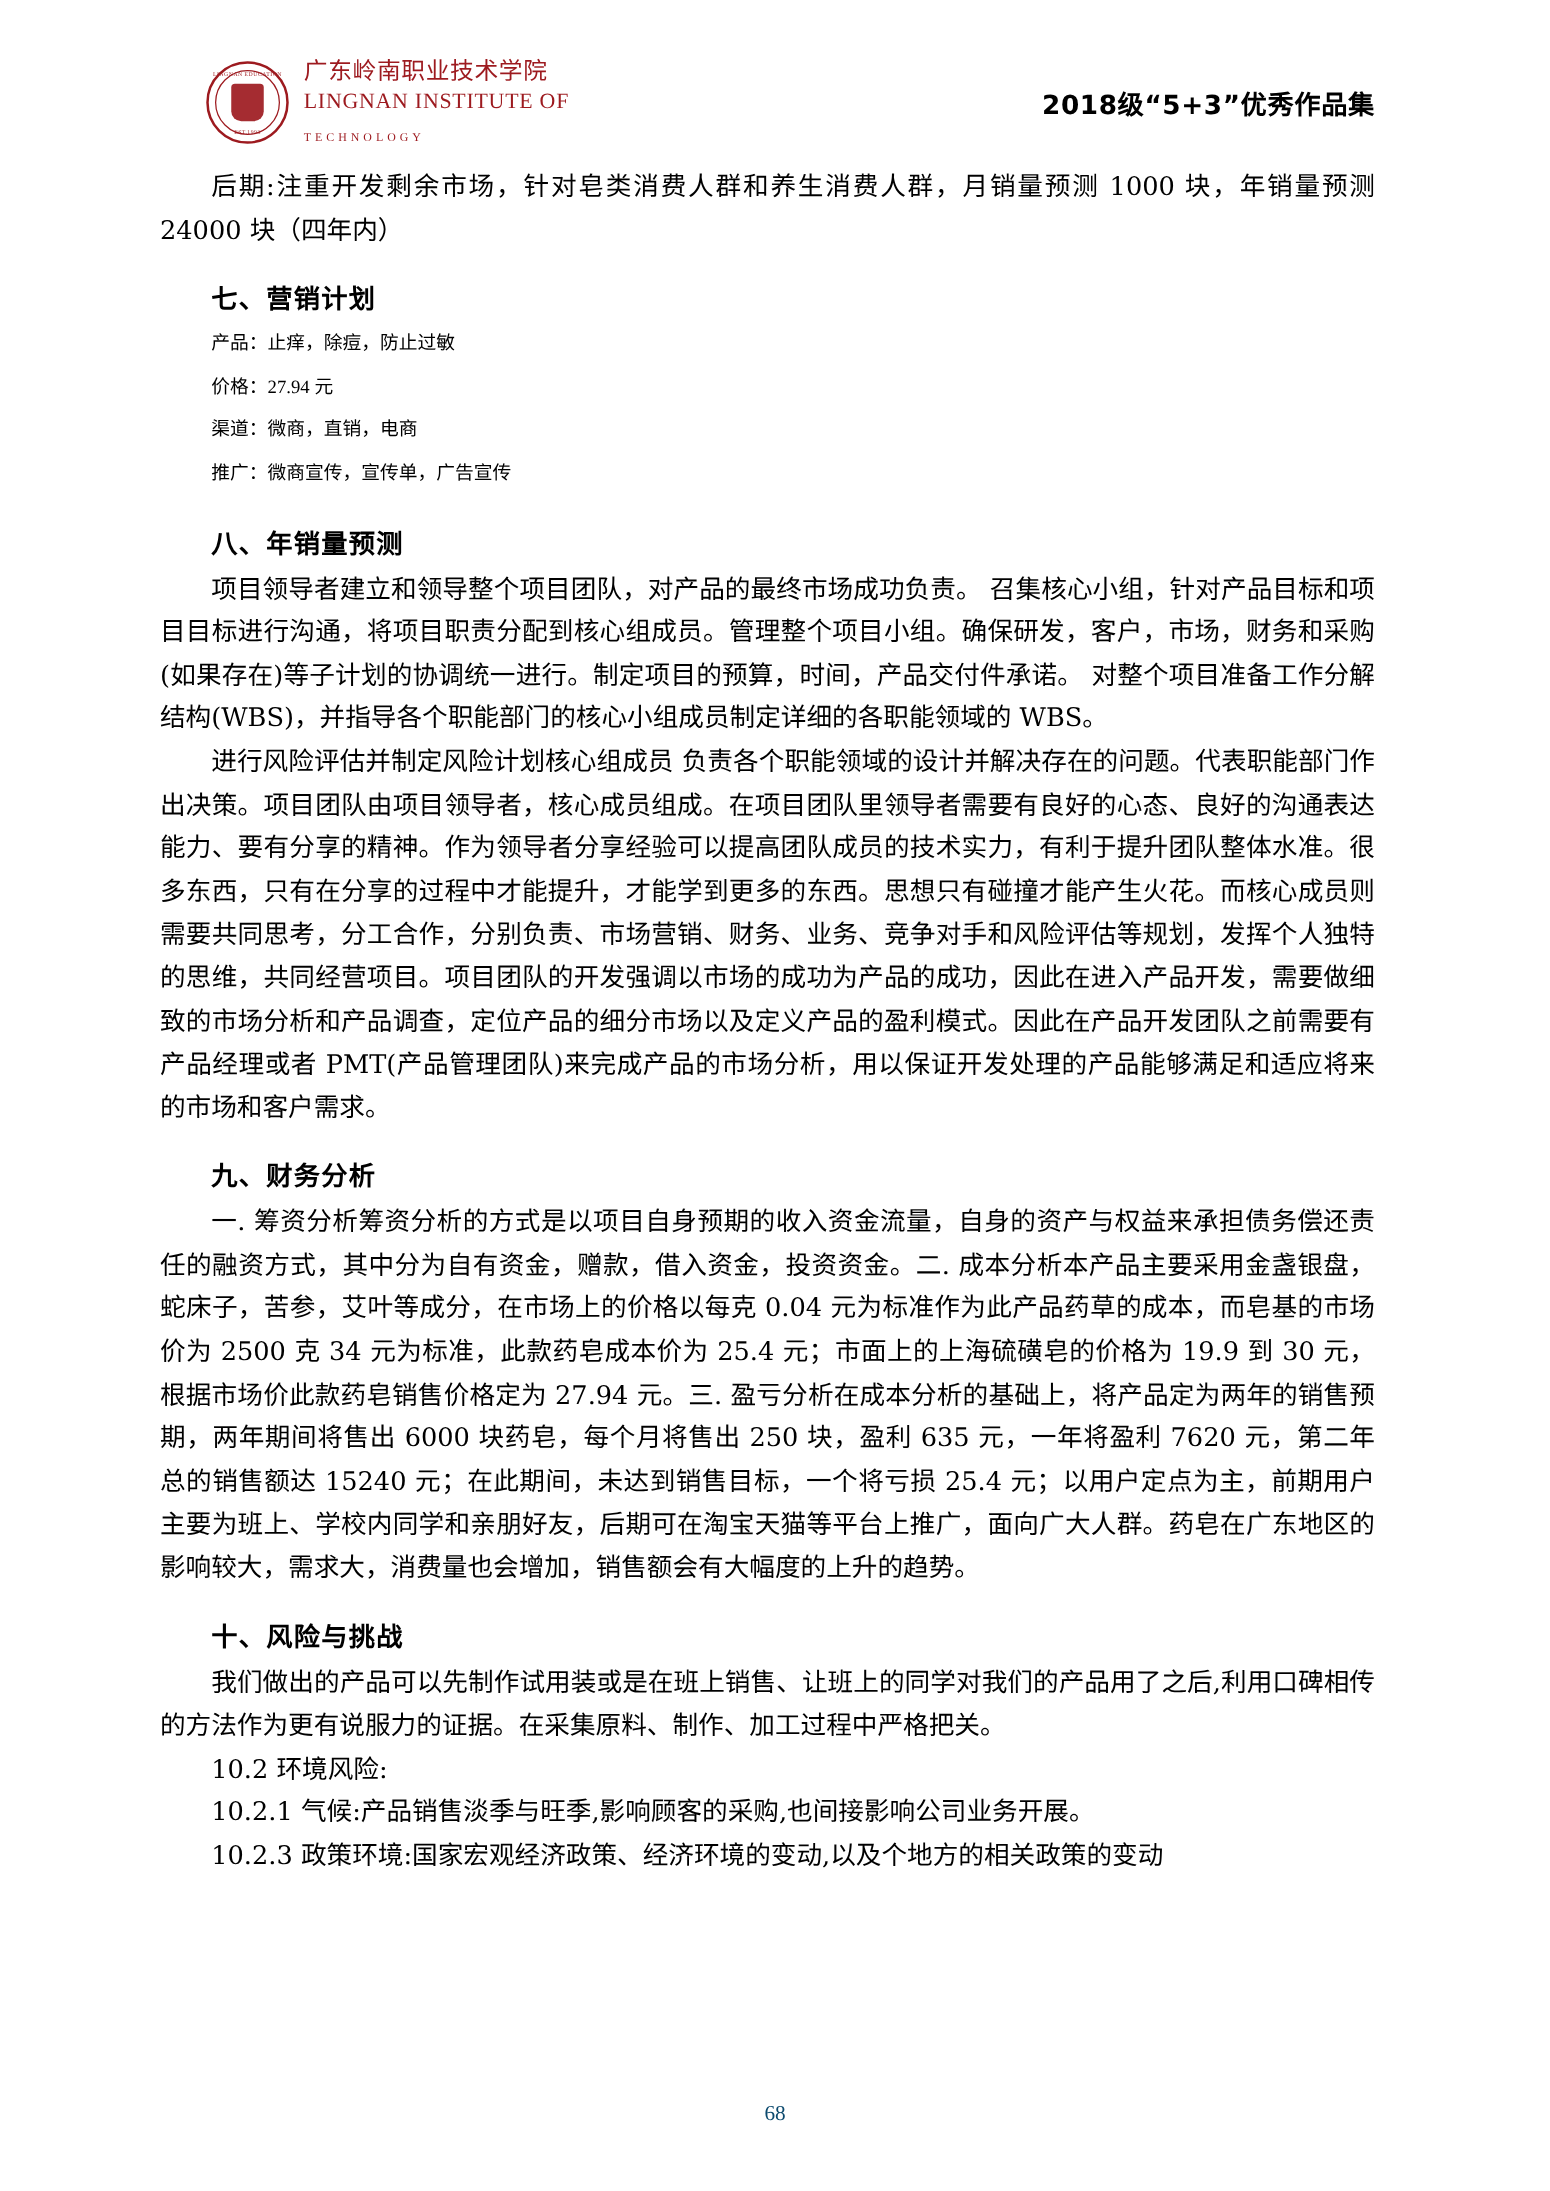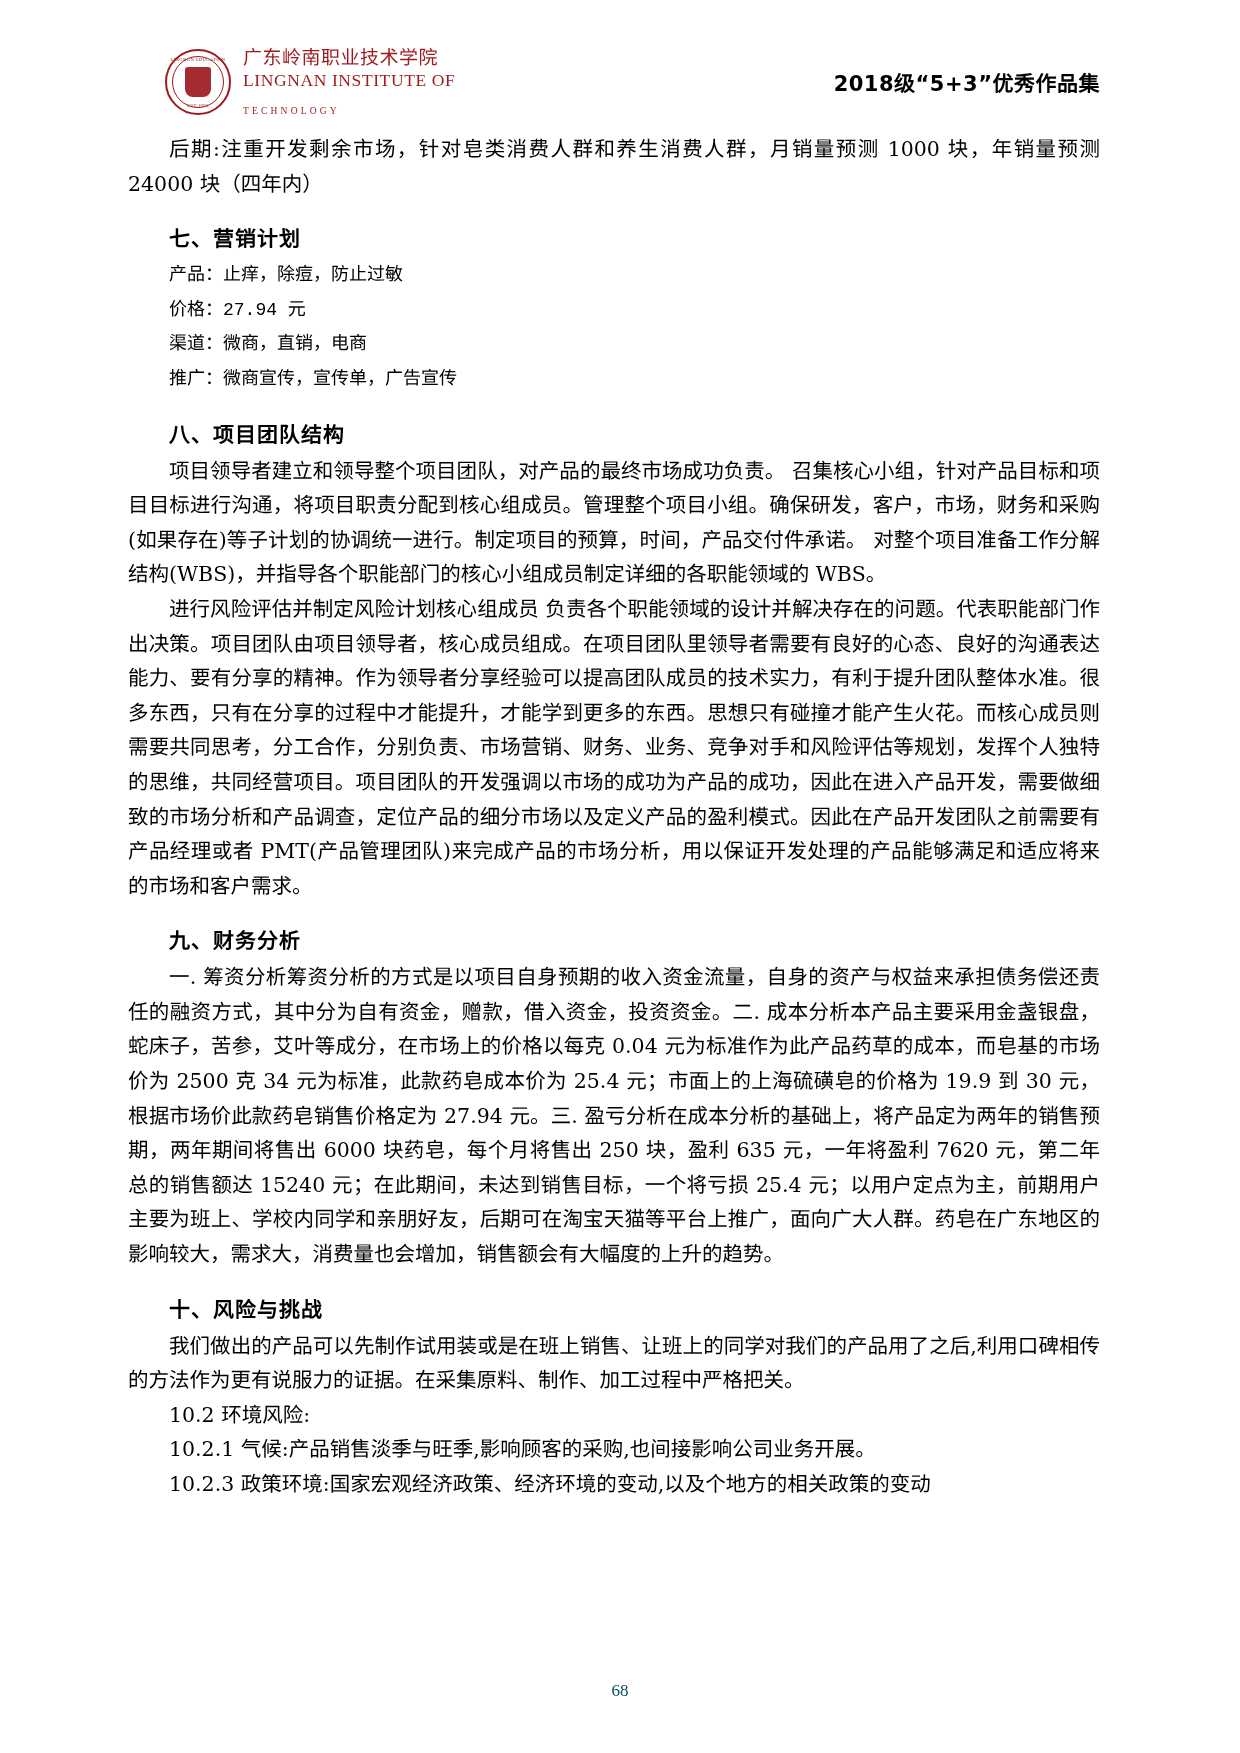--- a/index.html
+++ b/index.html
@@ -144,24 +144,24 @@
   h2.section {
     font-size: 21px;
     font-weight: bold;
     margin: 20px 0 1px 0;
     text-indent: 41px;
     font-family: "DejaVu Sans", "Liberation Sans", sans-serif;
     letter-spacing: 1px;
     line-height: 36px;
   }
   .list-line {
-    font-size: 18px;
+    font-size: 15px;
     line-height: 34.6px;
     text-indent: 41px;
-    font-family: Liberation Mono, monospace;
+    font-family: Liberation Serif, serif;
     margin: 0;
   }
 
   
   .footer {
     position: absolute;
     bottom: 52px;
     left: 0;
     width: 100%;
     text-align: center;
@@ -194,21 +194,21 @@
   <div class="content">
 
     <p class="para serif indent2">后期:注重开发剩余市场，针对皂类消费人群和养生消费人群，月销量预测 1000 块，年销量预测 24000 块（四年内）</p>
 
     <h2 class="section">七、营销计划</h2>
     <p class="list-line">产品：止痒，除痘，防止过敏</p>
     <p class="list-line">价格：27.94 元</p>
     <p class="list-line">渠道：微商，直销，电商</p>
     <p class="list-line">推广：微商宣传，宣传单，广告宣传</p>
 
-    <h2 class="section">八、项目团队结构</h2>
+    <h2 class="section">八、年销量预测</h2>
     <p class="para serif indent2">项目领导者建立和领导整个项目团队，对产品的最终市场成功负责。 召集核心小组，针对产品目标和项目目标进行沟通，将项目职责分配到核心组成员。管理整个项目小组。确保研发，客户，市场，财务和采购(如果存在)等子计划的协调统一进行。制定项目的预算，时间，产品交付件承诺。 对整个项目准备工作分解结构(WBS)，并指导各个职能部门的核心小组成员制定详细的各职能领域的 WBS。</p>
     <p class="para serif indent2">进行风险评估并制定风险计划核心组成员 负责各个职能领域的设计并解决存在的问题。代表职能部门作出决策。项目团队由项目领导者，核心成员组成。在项目团队里领导者需要有良好的心态、良好的沟通表达能力、要有分享的精神。作为领导者分享经验可以提高团队成员的技术实力，有利于提升团队整体水准。很多东西，只有在分享的过程中才能提升，才能学到更多的东西。思想只有碰撞才能产生火花。而核心成员则需要共同思考，分工合作，分别负责、市场营销、财务、业务、竞争对手和风险评估等规划，发挥个人独特的思维，共同经营项目。项目团队的开发强调以市场的成功为产品的成功，因此在进入产品开发，需要做细致的市场分析和产品调查，定位产品的细分市场以及定义产品的盈利模式。因此在产品开发团队之前需要有产品经理或者 PMT(产品管理团队)来完成产品的市场分析，用以保证开发处理的产品能够满足和适应将来的市场和客户需求。</p>
 
     <h2 class="section">九、财务分析</h2>
     <p class="para serif indent2">一. 筹资分析筹资分析的方式是以项目自身预期的收入资金流量，自身的资产与权益来承担债务偿还责任的融资方式，其中分为自有资金，赠款，借入资金，投资资金。二. 成本分析本产品主要采用金盏银盘，蛇床子，苦参，艾叶等成分，在市场上的价格以每克 0.04 元为标准作为此产品药草的成本，而皂基的市场价为 2500 克 34 元为标准，此款药皂成本价为 25.4 元；市面上的上海硫磺皂的价格为 19.9 到 30 元，根据市场价此款药皂销售价格定为 27.94 元。三. 盈亏分析在成本分析的基础上，将产品定为两年的销售预期，两年期间将售出 6000 块药皂，每个月将售出 250 块，盈利 635 元，一年将盈利 7620 元，第二年总的销售额达 15240 元；在此期间，未达到销售目标，一个将亏损 25.4 元；以用户定点为主，前期用户主要为班上、学校内同学和亲朋好友，后期可在淘宝天猫等平台上推广，面向广大人群。药皂在广东地区的影响较大，需求大，消费量也会增加，销售额会有大幅度的上升的趋势。</p>
 
     <h2 class="section">十、风险与挑战</h2>
     <p class="para serif indent2">我们做出的产品可以先制作试用装或是在班上销售、让班上的同学对我们的产品用了之后,利用口碑相传的方法作为更有说服力的证据。在采集原料、制作、加工过程中严格把关。</p>
     <p class="para serif indent2">10.2 环境风险:</p>
     <p class="para serif indent2">10.2.1 气候:产品销售淡季与旺季,影响顾客的采购,也间接影响公司业务开展。</p>

